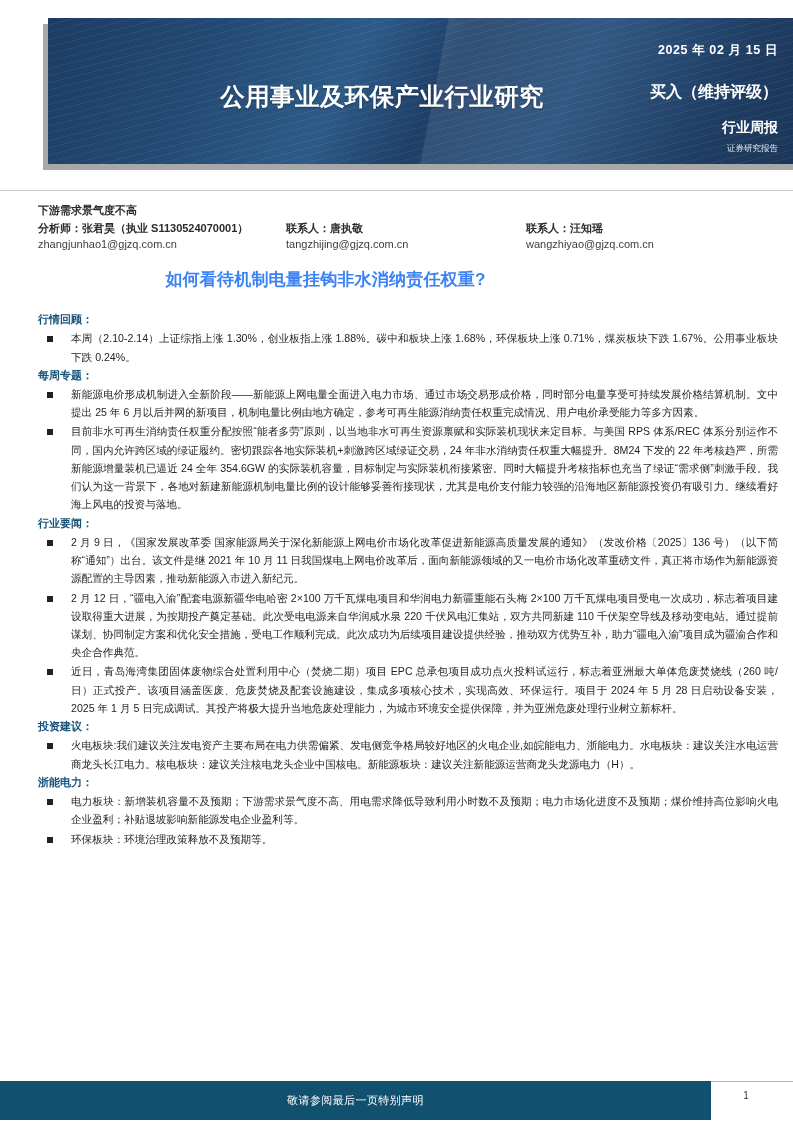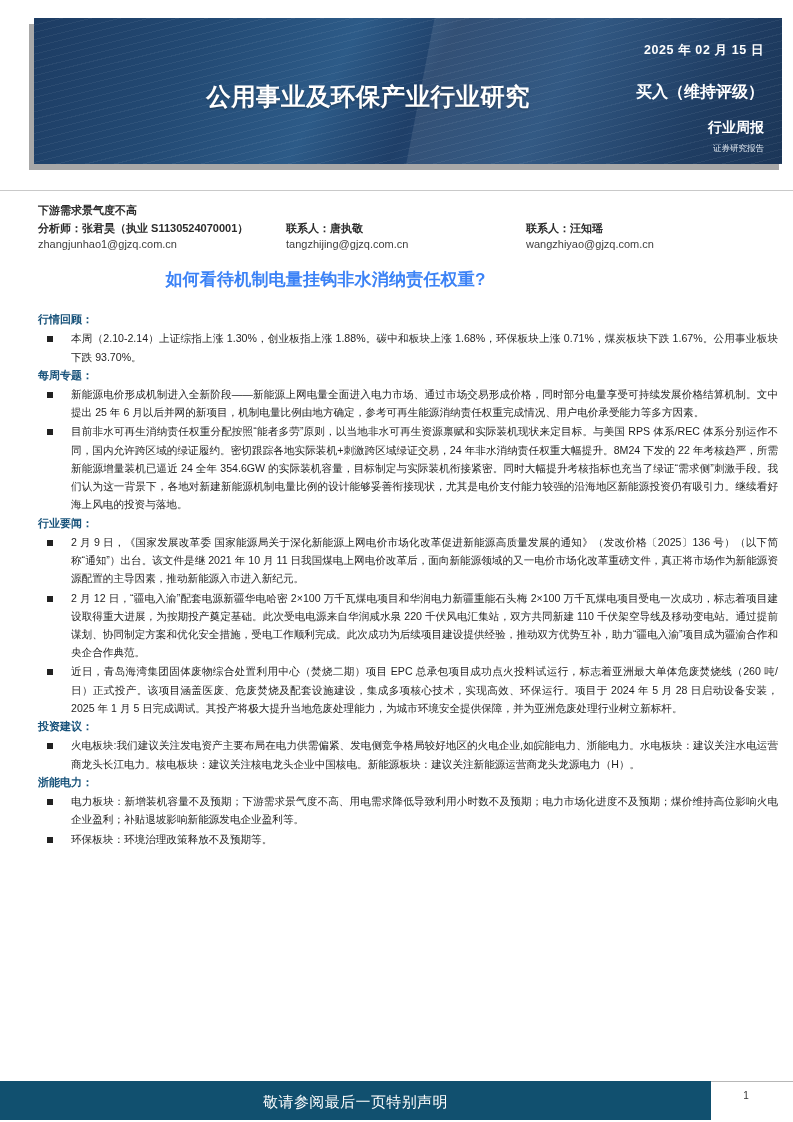--- a/index.html
+++ b/index.html
@@ -12,21 +12,21 @@
     height: 1122px;
     font-family: "Liberation Sans", "DejaVu Sans", sans-serif;
     color: #1a1a1a;
     position: relative;
     overflow: hidden;
   }
 
   
   .banner-wrap {
     position: absolute;
-    left: 29px;
+    left: 43px;
     top: 18px;
     width: 750px;
     height: 188px;
   }
   .banner-shadow {
     position: absolute;
     left: 0px;
     top: 6px;
     width: 750px;
     height: 146px;
@@ -211,21 +211,21 @@
     width: 711px;
     height: 39px;
     background: #11506f;
   }
   .footer-text {
     position: absolute;
     left: 0;
     top: 1093px;
     width: 711px;
     text-align: center;
-    font-size: 15px;
+    font-size: 11px;
     color: #ffffff;
     letter-spacing: 0.4px;
   }
   .footer-rule {
     position: absolute;
     left: 711px;
     top: 1081px;
     width: 82px;
     height: 1px;
     background: #b7b7b7;
@@ -269,21 +269,21 @@
     <div class="col-c c-mail">wangzhiyao@gjzq.com.cn</div>
   </div>
 </div>
 
 <div class="headline">如何看待机制电量挂钩非水消纳责任权重?</div>
 
 <div class="content">
 
   <div class="sec-head">行情回顾：</div>
   <ul class="bullets">
-    <li>本周（2.10-2.14）上证综指上涨 1.30%，创业板指上涨 1.88%。碳中和板块上涨 1.68%，环保板块上涨 0.71%，煤炭板块下跌 1.67%。公用事业板块下跌 93.70%。</li>
+    <li>本周（2.10-2.14）上证综指上涨 1.30%，创业板指上涨 1.88%。碳中和板块上涨 1.68%，环保板块上涨 0.71%，煤炭板块下跌 1.67%。公用事业板块下跌 0.24%。</li>
   </ul>
 
   <div class="sec-head">每周专题：</div>
   <ul class="bullets">
     <li>新能源电价形成机制进入全新阶段——新能源上网电量全面进入电力市场、通过市场交易形成价格，同时部分电量享受可持续发展价格结算机制。文中提出 25 年 6 月以后并网的新项目，机制电量比例由地方确定，参考可再生能源消纳责任权重完成情况、用户电价承受能力等多方因素。</li>
     <li>目前非水可再生消纳责任权重分配按照“能者多劳”原则，以当地非水可再生资源禀赋和实际装机现状来定目标。与美国 RPS 体系/REC 体系分别运作不同，国内允许跨区域的绿证履约。密切跟踪各地实际装机+刺激跨区域绿证交易，24 年非水消纳责任权重大幅提升。8M24 下发的 22 年考核趋严，所需新能源增量装机已逼近 24 全年 354.6GW 的实际装机容量，目标制定与实际装机衔接紧密。同时大幅提升考核指标也充当了绿证“需求侧”刺激手段。我们认为这一背景下，各地对新建新能源机制电量比例的设计能够妥善衔接现状，尤其是电价支付能力较强的沿海地区新能源投资仍有吸引力。继续看好海上风电的投资与落地。</li>
   </ul>
 
   <div class="sec-head">行业要闻：</div>
   <ul class="bullets">

